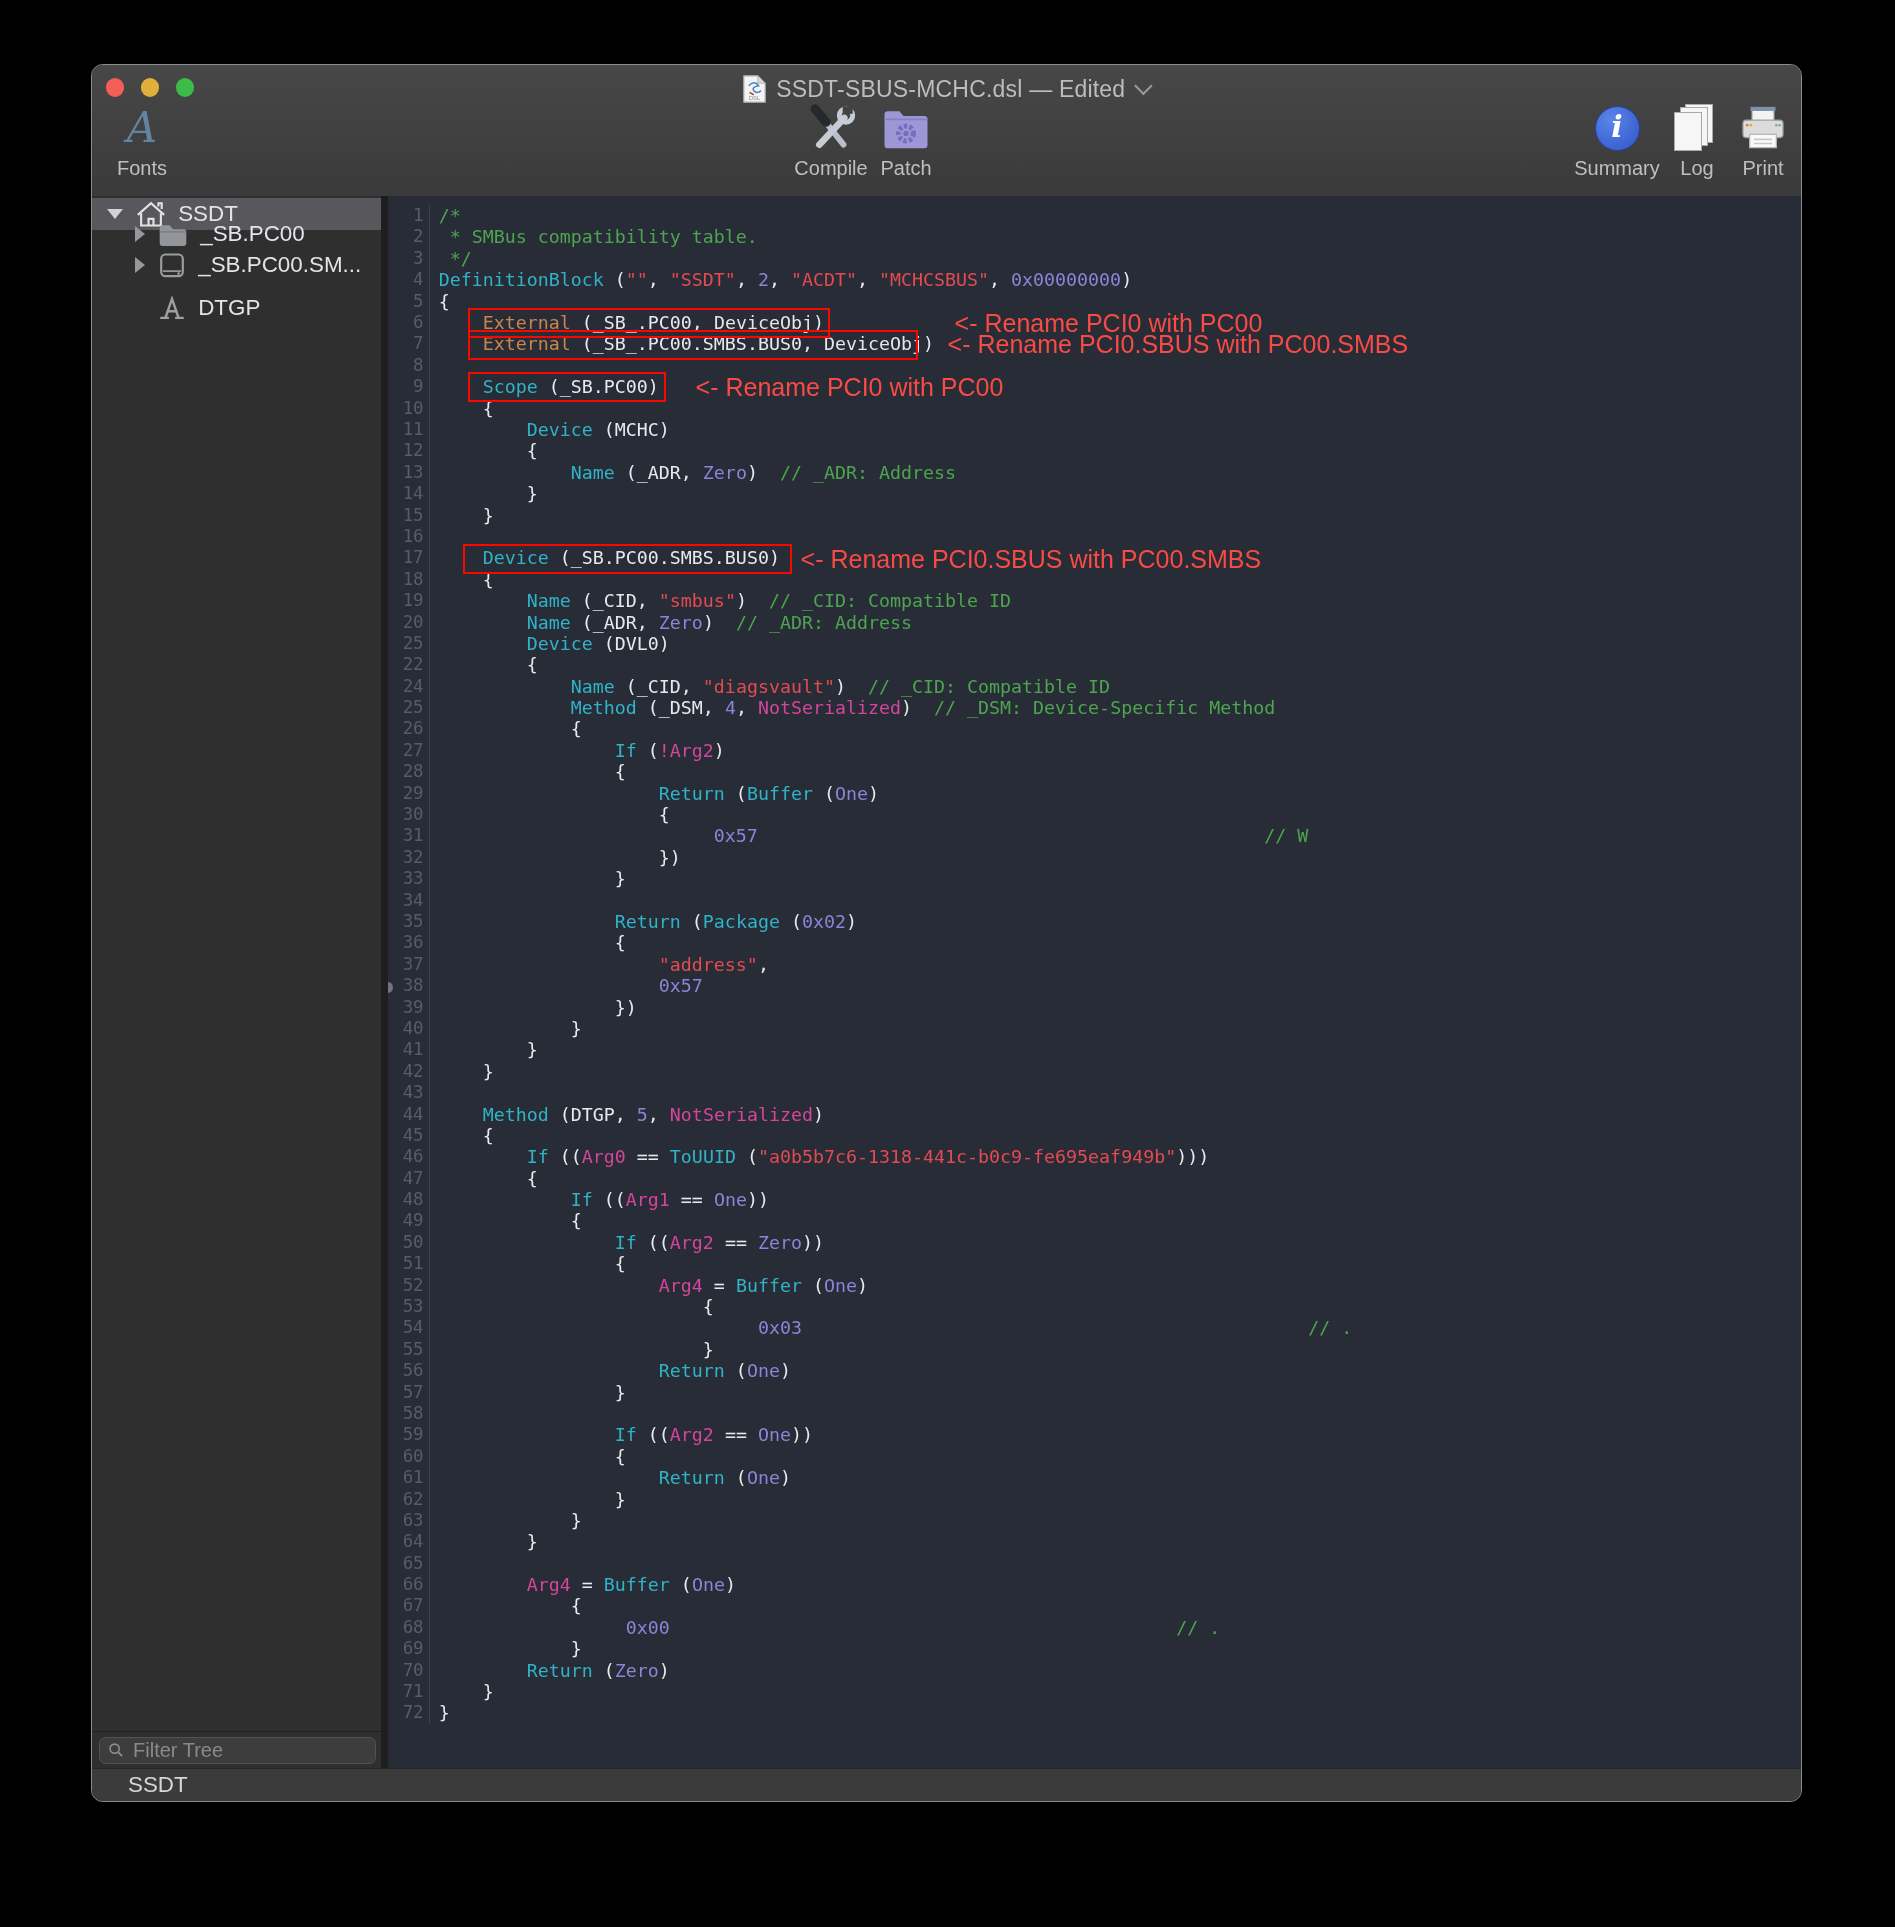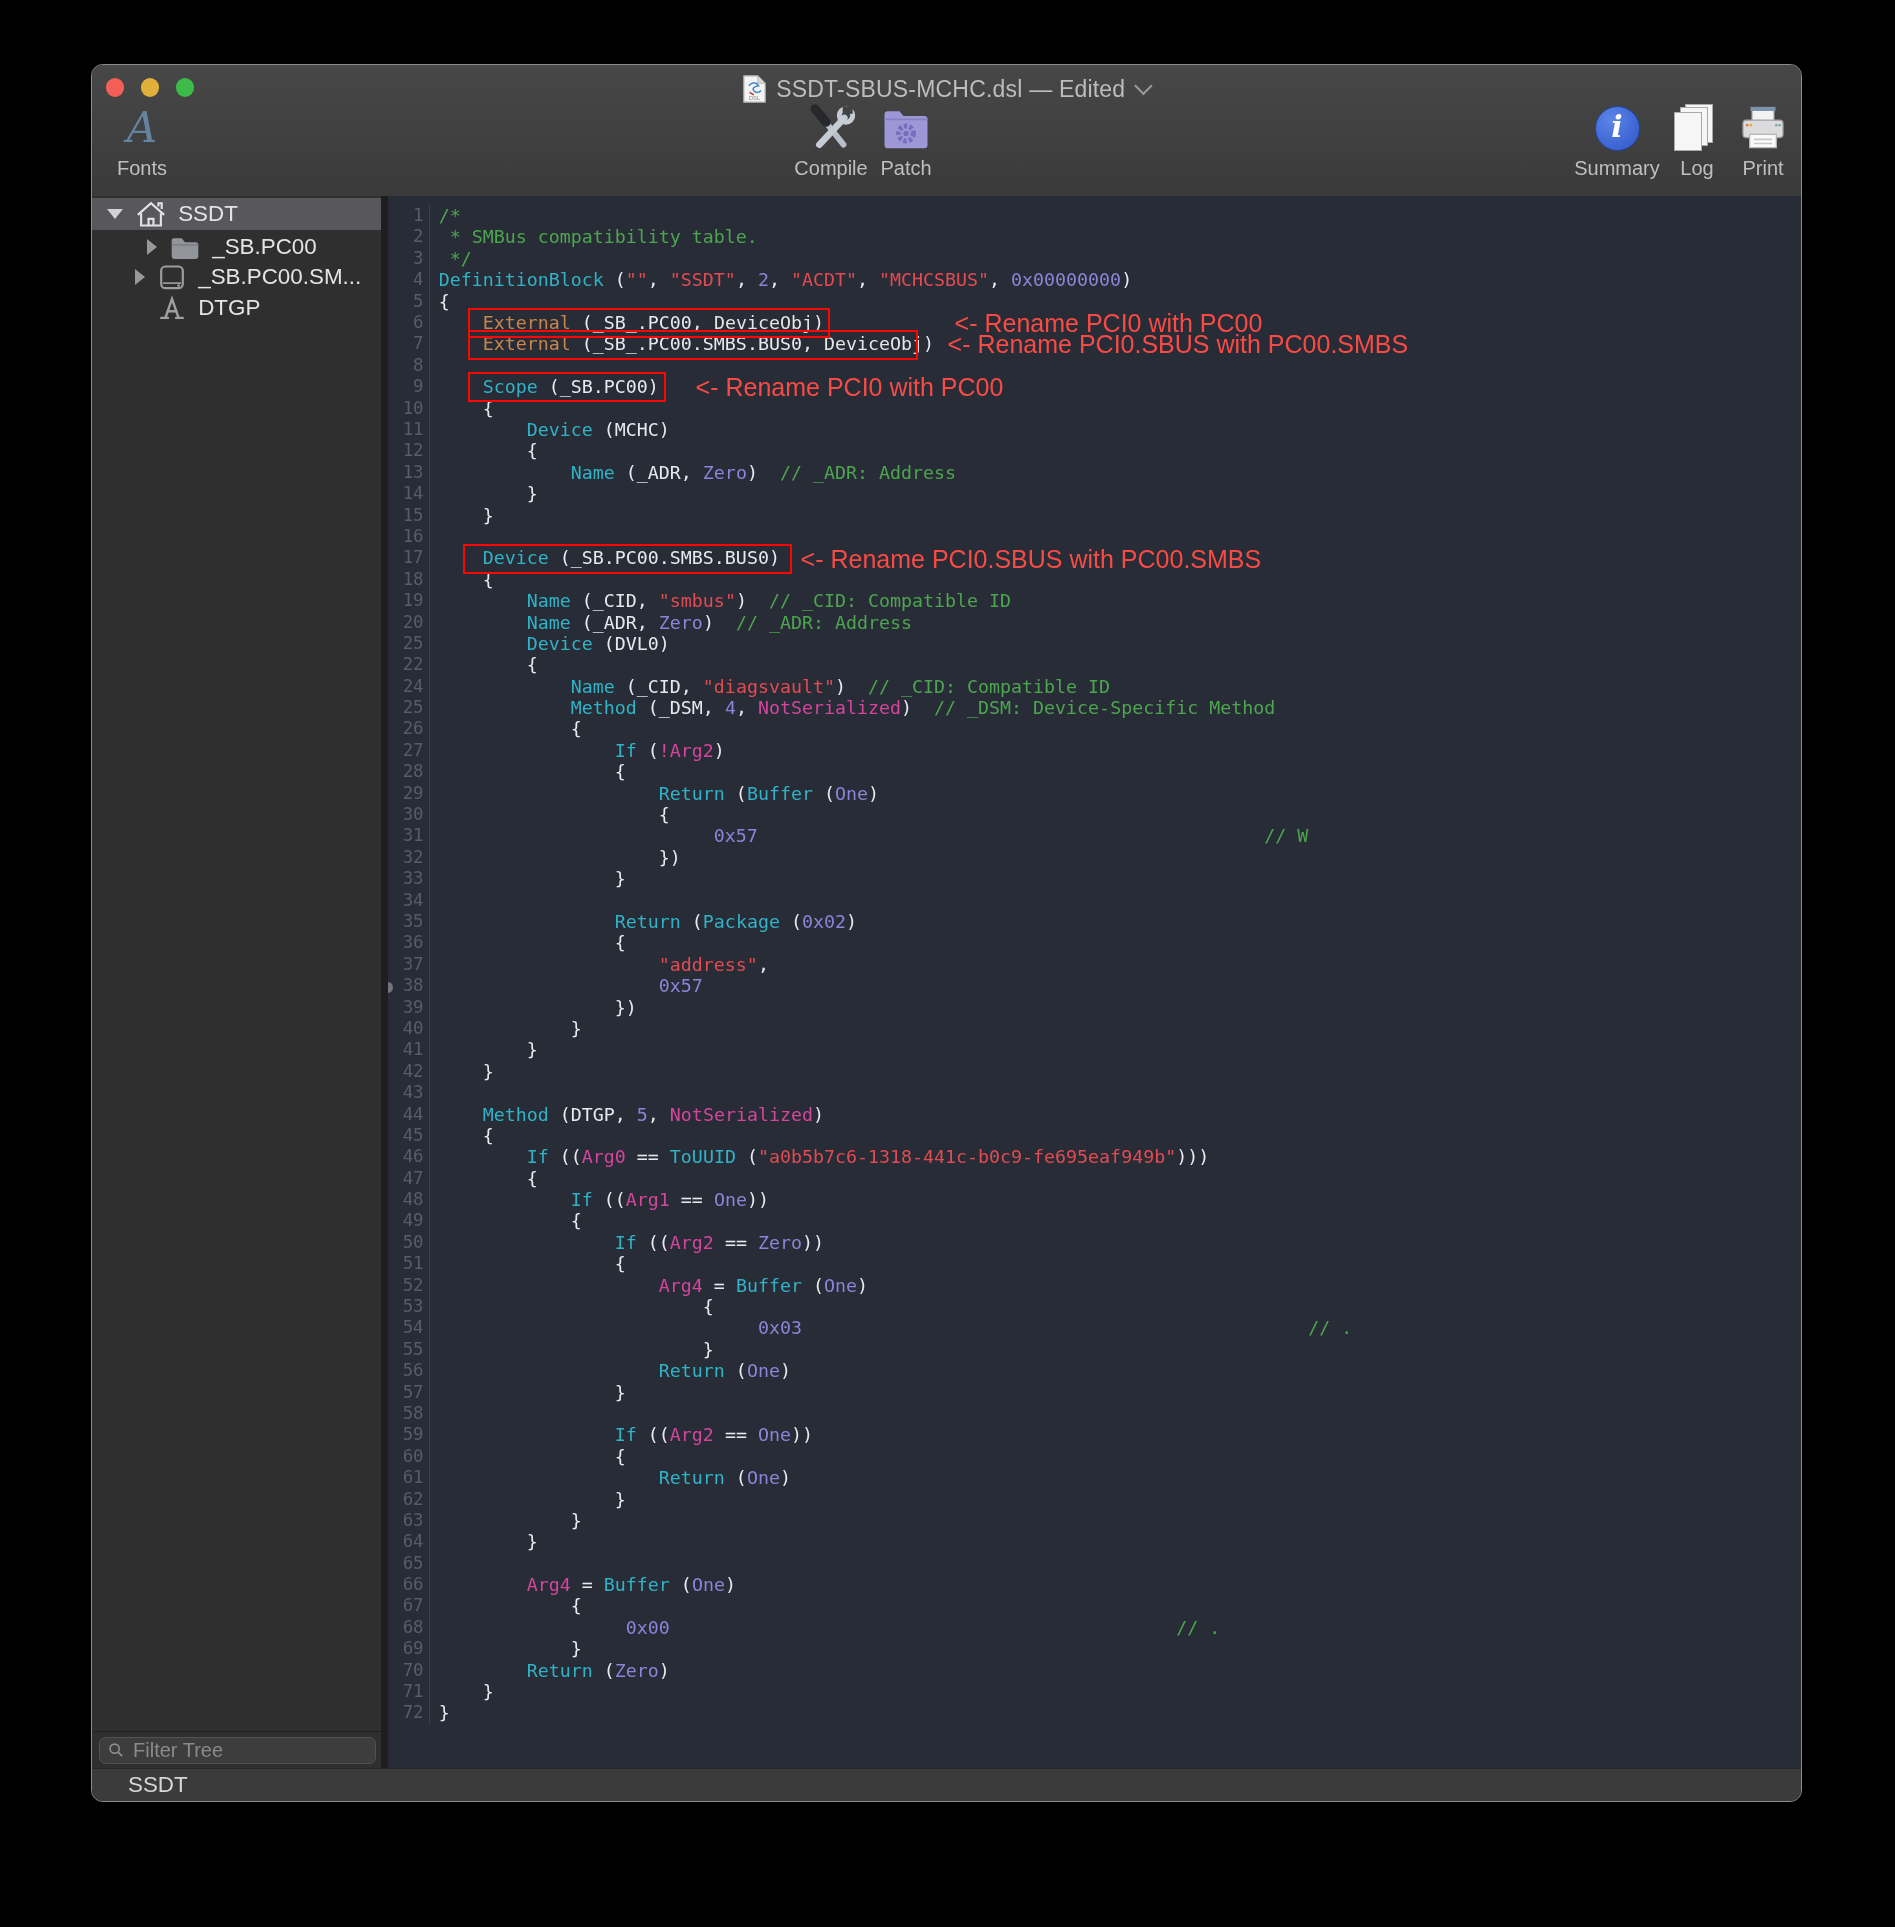--- a/index.html
+++ b/index.html
@@ -178,31 +178,31 @@
                   <g fill="none" stroke="#e2e3e5" stroke-width="2.6">
                     <path d="M3 18 L19 4 L35 18"></path>
                     <path d="M28 8 V4 h4 v7"></path>
                     <path d="M7 16 V31 H31 V16"></path>
                     <path d="M16 31 V23 H22 V31"></path>
                   </g>
                 </svg>
               </span>
               <span class="tree-label" style="margin-left:11.6px">SSDT</span>
             </div>
-            <div class="tree-row" style="top: 35px; margin-left: 12px;">
+            <div class="tree-row" style="top: 22px;">
               <span class="caret-right" style="margin-left:43px"></span>
               <span style="margin-left:11.6px;display:flex;align-items:center">
                 <svg width="32" height="26.6" viewBox="0 0 38 32">
                   <path d="M3 8 a3 3 0 0 1 3 -3 h9 l4 5 h13 a3 3 0 0 1 3 3 v14 a3 3 0 0 1 -3 3 H6 a3 3 0 0 1 -3 -3 z" fill="#92959a"></path>
                   <path d="M3 12 h32 v2 H3 z" fill="#7e8186"></path>
                 </svg>
               </span>
               <span class="tree-label" style="margin-left:11.6px">_SB.PC00</span>
             </div>
-            <div class="tree-row" style="top: 65px; align-items: center;">
+            <div class="tree-row" style="top: 53px; align-items: center;">
               <span class="caret-right" style="margin-left:43px"></span>
               <span style="margin-left:11.6px;display:flex;align-items:center">
                 <svg width="30" height="26.6" viewBox="0 0 36 32">
                   <rect x="5" y="3" width="26" height="26" rx="5" fill="none" stroke="#9b9da0" stroke-width="2.6"></rect>
                   <line x1="7" y1="23" x2="29" y2="23" stroke="#9b9da0" stroke-width="2"></line>
                   <circle cx="26" cy="26" r="1.6" fill="#9b9da0"></circle>
                 </svg>
               </span>
               <span class="tree-label" style="margin-left:11.6px">_SB.PC00.SM...</span>
             </div>

